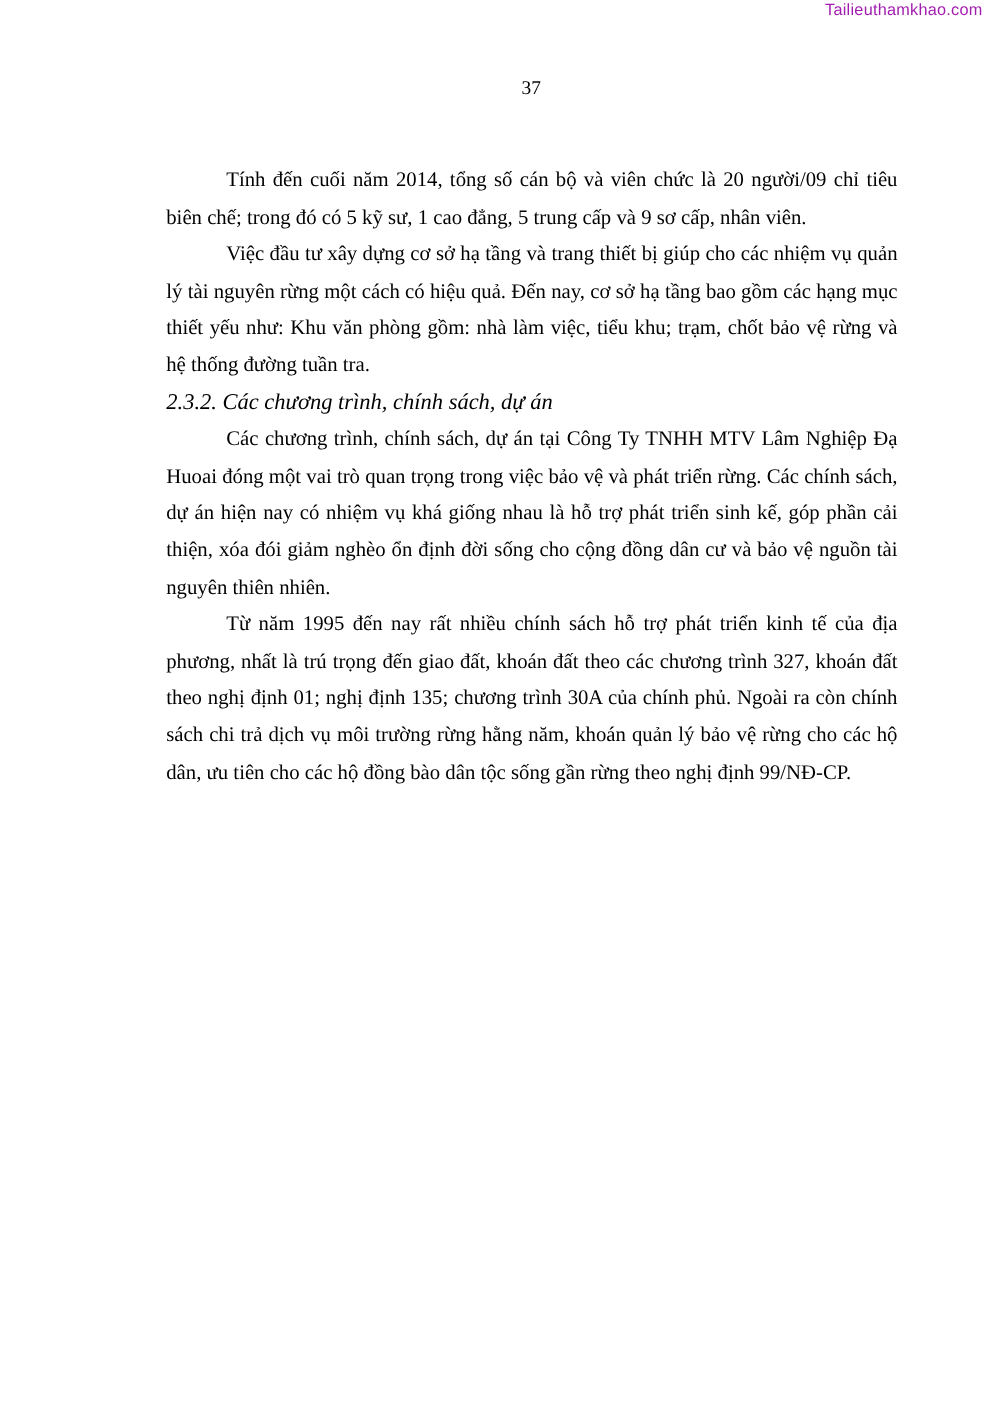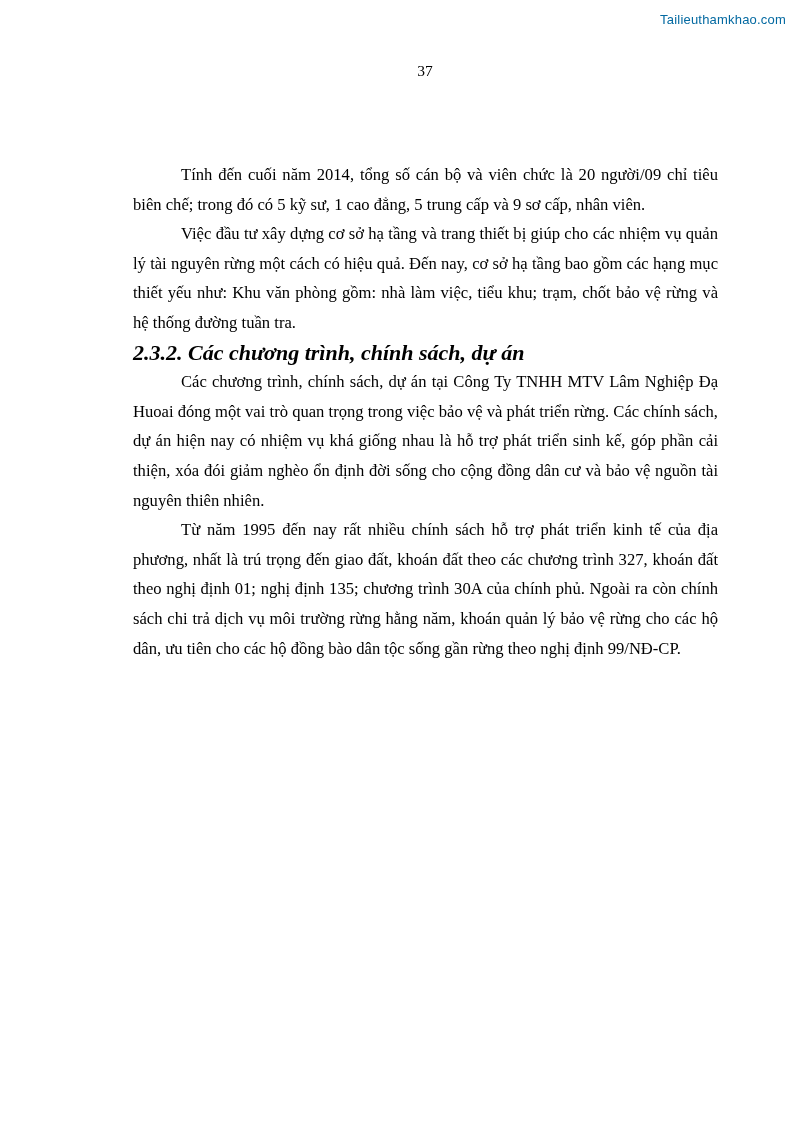--- a/index.html
+++ b/index.html
@@ -1,23 +1,23 @@
 <!DOCTYPE html>
 <html><head>
 <meta charset="utf-8">
 <style>
   html, body { margin: 0; padding: 0; background: #ffffff; }
   body { width: 794px; height: 1123px; position: relative; overflow: hidden;
          font-family: "Liberation Serif", serif; color: #000; }
-  .watermark { position: absolute; top: 12px; right: 8px; font-family: "Liberation Sans", sans-serif;
-               font-size: 13px; color: #0369a1; letter-spacing: 0.2px; }
+  .watermark { position: absolute; top: 0; right: 8px; font-family: "Liberation Sans", sans-serif;
+               font-size: 13px; color: #a21caf; letter-spacing: 0.2px; }
   .page-number { position: absolute; top: 62px; left: 0; width: 850px; text-align: center; font-size: 15.5px; }
-  .content { position: absolute; left: 133px; top: 129px; width: 585px; font-size: 16.6px; line-height: 29.6px; margin-top: 31px; }
+  .content { position: absolute; left: 133px; top: 129px; width: 585px; font-size: 16.6px; line-height: 29.6px; }
   .content p { margin: 0; text-align: justify; text-indent: 48px; }
-  .content h3 { margin: 0; font-size: 22px; font-weight: bold; font-style: italic; line-height: 29.6px; }
+  .content h3 { margin: 0; font-size: 18px; font-weight: normal; font-style: italic; line-height: 29.6px; }
 </style>
 </head>
 <body>
 
 <div class="watermark">Tailieuthamkhao.com</div>
 <div class="page-number">37</div>
 
 <div class="content">
   <p>Tính đến cuối năm 2014, tổng số cán bộ và viên chức là 20 người/09 chỉ tiêu biên chế; trong đó có 5 kỹ sư, 1 cao đẳng, 5 trung cấp  và 9 sơ cấp, nhân viên.</p>
   <p>Việc đầu tư xây dựng cơ sở hạ tầng và trang thiết bị giúp cho các nhiệm vụ quản lý tài nguyên rừng một cách có hiệu quả. Đến nay, cơ sở hạ tầng bao gồm các hạng mục thiết yếu như: Khu văn phòng gồm: nhà làm việc, tiểu khu; trạm, chốt bảo vệ rừng và hệ thống đường tuần tra.</p>

